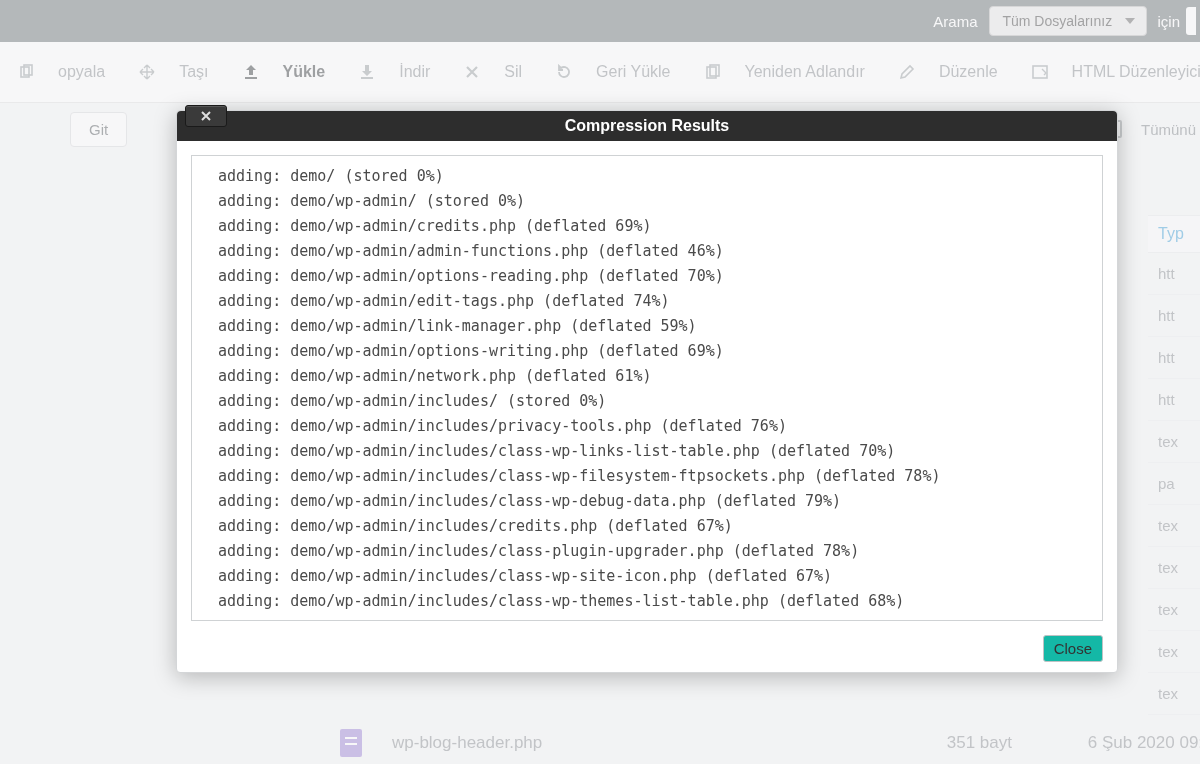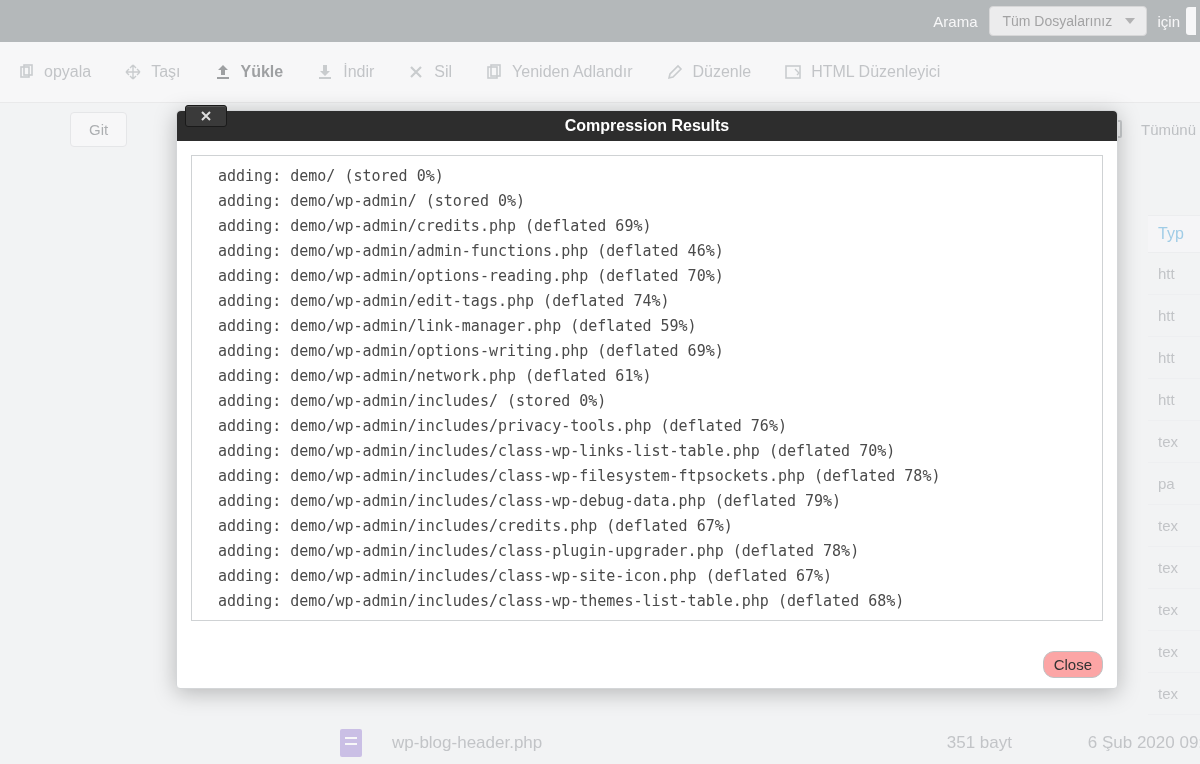--- a/index.html
+++ b/index.html
@@ -77,21 +77,21 @@
     display: flex;
     align-items: center;
     padding: 0 4px;
     gap: 6px;
     color: #8a8f93;
     font-size: 16px;
   }
   .tb-btn {
     display: inline-flex;
     align-items: center;
-    gap: 10px;
+    gap: 24px;
     padding: 8px 14px;
     border-radius: 4px;
     cursor: default;
     white-space: nowrap;
   }
   .tb-btn.active {
     color: #3b3f42;
     font-weight: 700;
   }
   .tb-icon {
@@ -251,28 +251,27 @@
     color: #4a4a4a;
     white-space: pre;
   }
 
   .modal-footer {
     display: flex;
     justify-content: flex-end;
     padding: 0 14px 10px;
   }
   .close-btn {
-    background: #fca5a5;
+    background: #14b8a6;
     border: 1px solid #bfc2c4;
-    border-radius: 11px;
+    border-radius: 3px;
     padding: 4px 10px;
     font-size: 15px;
     color: #333;
     cursor: pointer;
-    margin-top: 16px;
   }
 
   
   .log-box::-webkit-scrollbar { width: 16px; }
   .log-box::-webkit-scrollbar-thumb {
     background: #c7cacd;
     border: 3px solid #f1f1f1;
     border-radius: 8px;
   }
   .log-box::-webkit-scrollbar-track { background: #f1f1f1; }
@@ -332,20 +331,28 @@
 
   <span class="tb-btn">
     <span class="tb-icon">
       <svg viewBox="0 0 16 16">
           <path d="M3 3l10 10M13 3L3 13" stroke="#9aa0a3" stroke-width="2.2"></path>
         </svg>
     </span>
     <span>Sil</span>
   </span>
 
+  <span class="tb-btn">
+    <span class="tb-icon">
+      <svg viewBox="0 0 16 16">
+          <path d="M3 8a5 5 0 1 0 2-4L3 2v4h4" fill="none" stroke="#9aa0a3" stroke-width="1.8"></path>
+        </svg>
+    </span>
+    <span>Geri Yükle</span>
+  </span>
 
   <span class="tb-btn">
     <span class="tb-icon">
       <svg viewBox="0 0 16 16">
           <rect x="2" y="3" width="9" height="11" fill="none" stroke="#9aa0a3" stroke-width="1.6"></rect>
           <rect x="5" y="1" width="9" height="11" fill="none" stroke="#9aa0a3" stroke-width="1.6"></rect>
         </svg>
     </span>
     <span>Yeniden Adlandır</span>
   </span>

